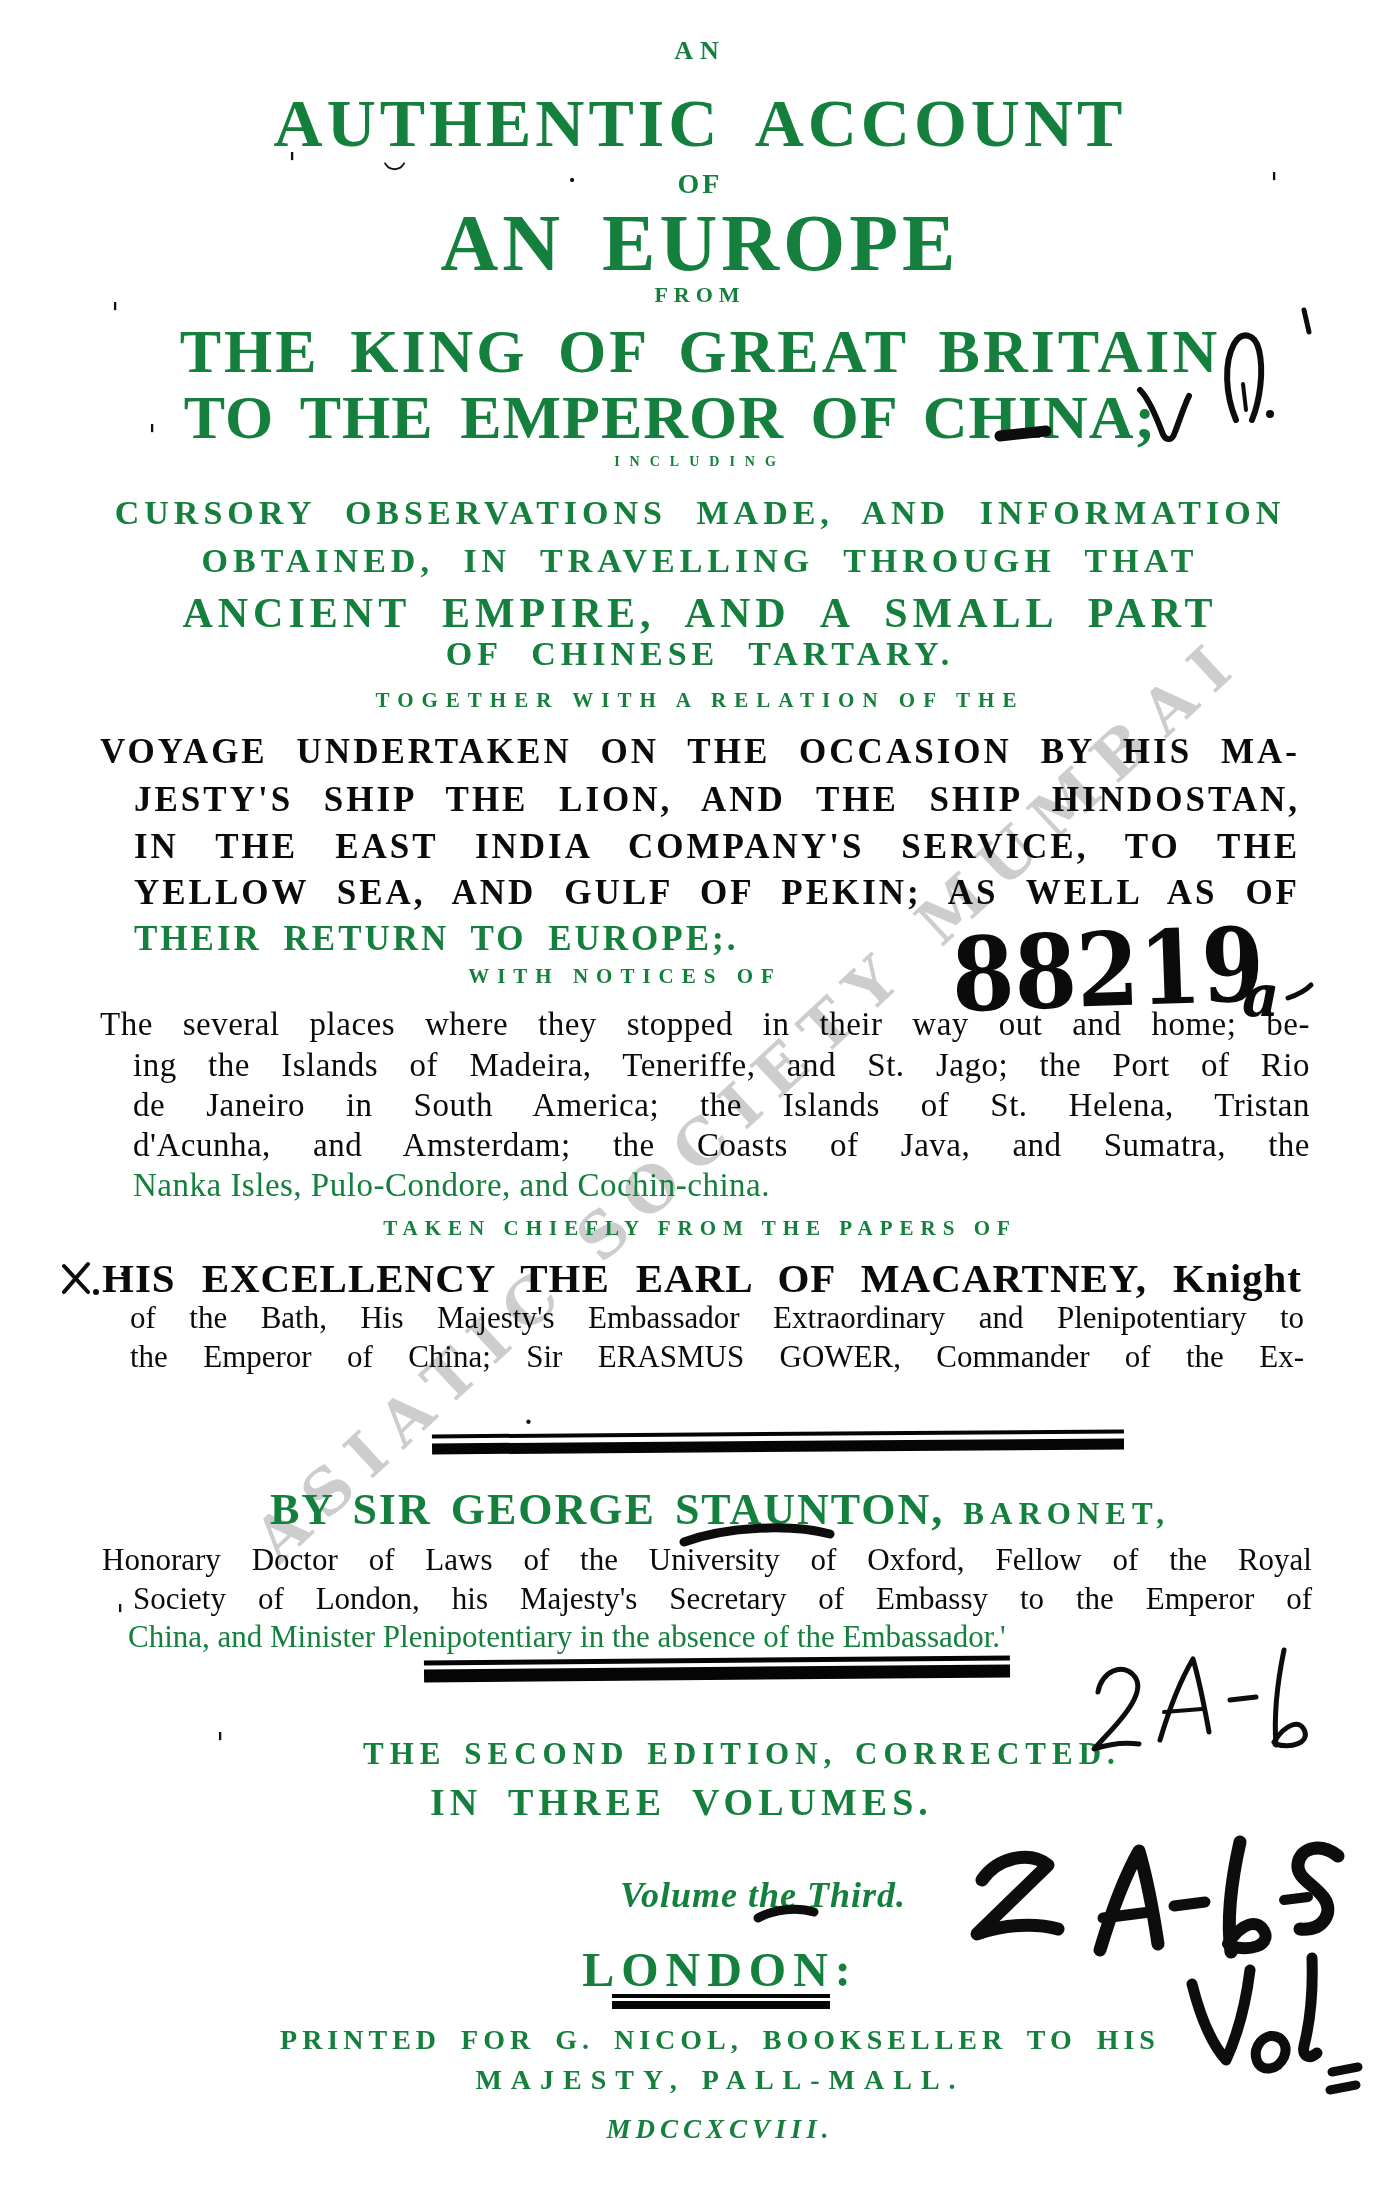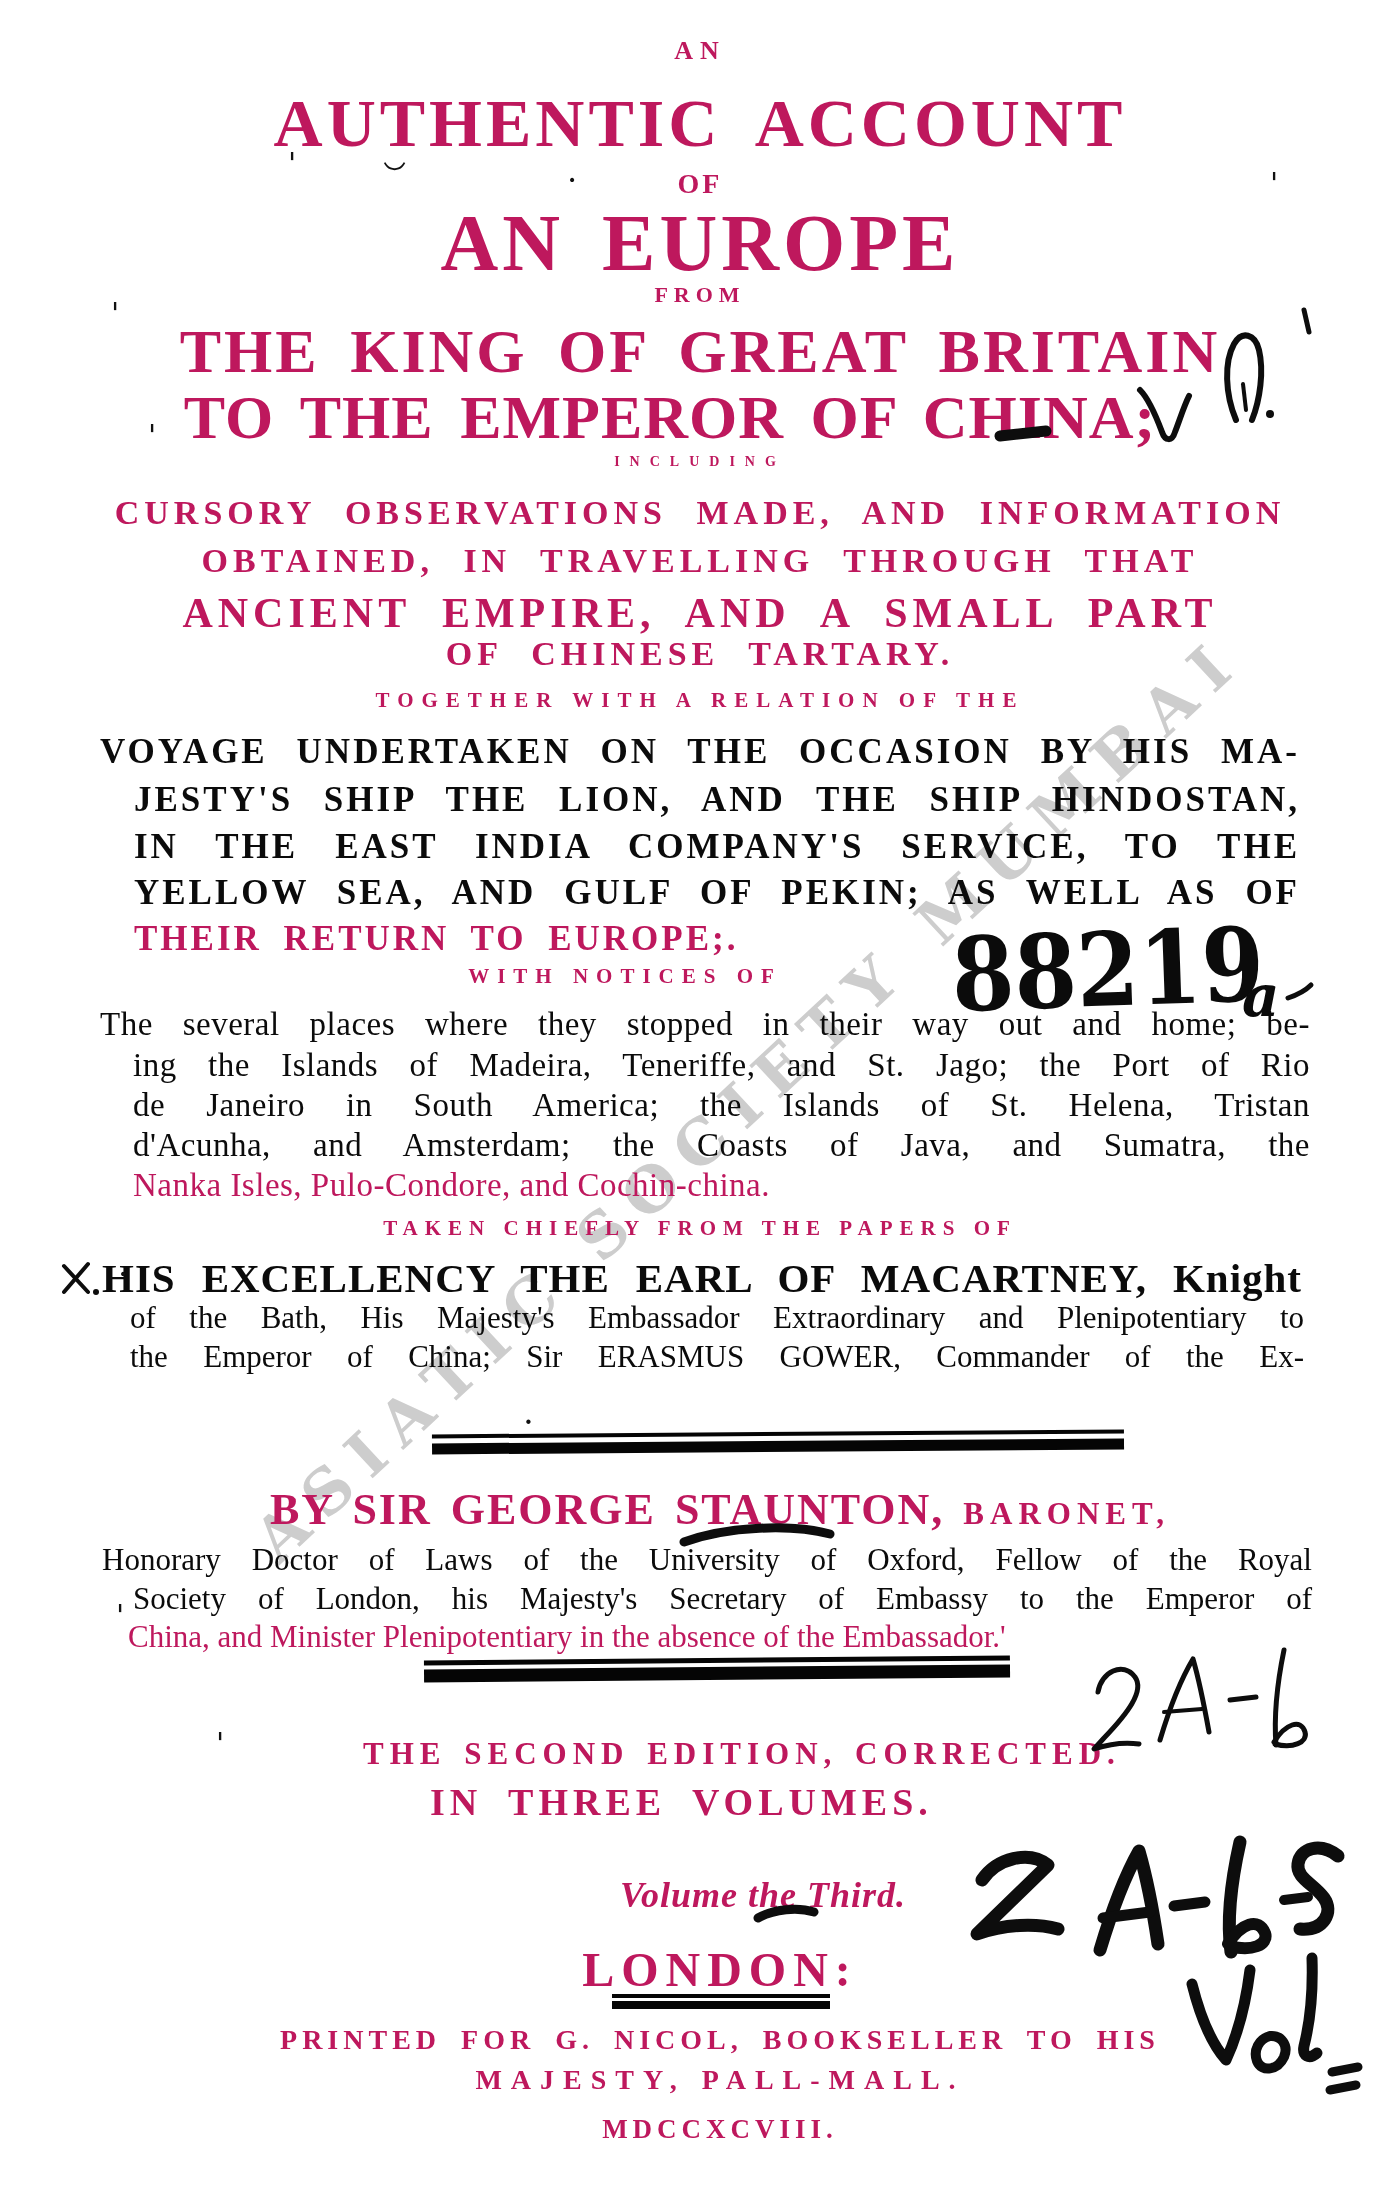--- a/index.html
+++ b/index.html
@@ -1,21 +1,21 @@
 <!DOCTYPE html>
 <html><head>
 <meta charset="utf-8">
 <style>
   html,body{margin:0;padding:0;background:#e8e8e8;}
   .page{
     position:relative;width:1400px;height:2200px;background:#ffffff;
     font-family:"Liberation Serif","DejaVu Serif",serif;color:#0b0b0b;
     overflow:hidden;margin:0 auto;
   }
-  .ln{position:absolute;white-space:nowrap;color:#be185d;}
+  .ln{position:absolute;white-space:nowrap;color:#15803d;}
   .jst{position:absolute;text-align:justify;text-align-last:justify;white-space:normal;color:#0b0b0b;}
   .ctr{left:10px;width:1380px;text-align:center;}
   .ctr720{left:40px;width:1360px;text-align:center;}
   .ctr625{left:0;width:1250px;text-align:center;}
   .b{font-weight:bold;}
 
   
   .watermark{
     position:absolute;left:90px;top:1070px;width:1300px;text-align:center;
     font-family:"DejaVu Serif",serif;font-weight:bold;font-size:62px;letter-spacing:16px;
@@ -89,21 +89,21 @@
   .lrule{left:612px;top:1994px;width:218px;}
   .lrule .ra{height:4px;margin-bottom:3px;}
   .lrule .rb{height:8px;}
 
   .t-edition{top:1736px;left:363px;font-size:31px;letter-spacing:6px;word-spacing:4px;}
   .t-volumes{top:1780px;left:430px;font-size:38px;letter-spacing:5px;word-spacing:12px;}
   .t-vthird{top:1874px;left:620px;font-size:36px;font-style:italic;font-weight:bold;letter-spacing:1px;}
   .t-london{top:1942px;font-size:48px;letter-spacing:7px;}
   .t-imp1{top:2024px;font-size:28px;letter-spacing:5px;word-spacing:8px;}
   .t-imp2{top:2064px;font-size:28px;letter-spacing:9px;}
-  .t-year{top:2114px;font-size:27px;letter-spacing:5px;}
+  .t-year{top:2114px;font-size:27px;letter-spacing:5px;font-style:italic;}
 
   .hw{position:absolute;left:0;top:0;z-index:3;pointer-events:none;}
 
   .speck{position:absolute;z-index:2;color:#111;font-family:"DejaVu Serif",serif;}
   .sp0{left:383px;top:120px;font-size:38px;}
   .sp1{left:288px;top:146px;font-size:30px;}
   .sp2{left:567px;top:152px;font-size:32px;}
   .sp3{left:111px;top:296px;font-size:30px;}
   .sp4{left:148px;top:418px;font-size:30px;}
   .sp5{left:523px;top:1392px;font-size:34px;}

